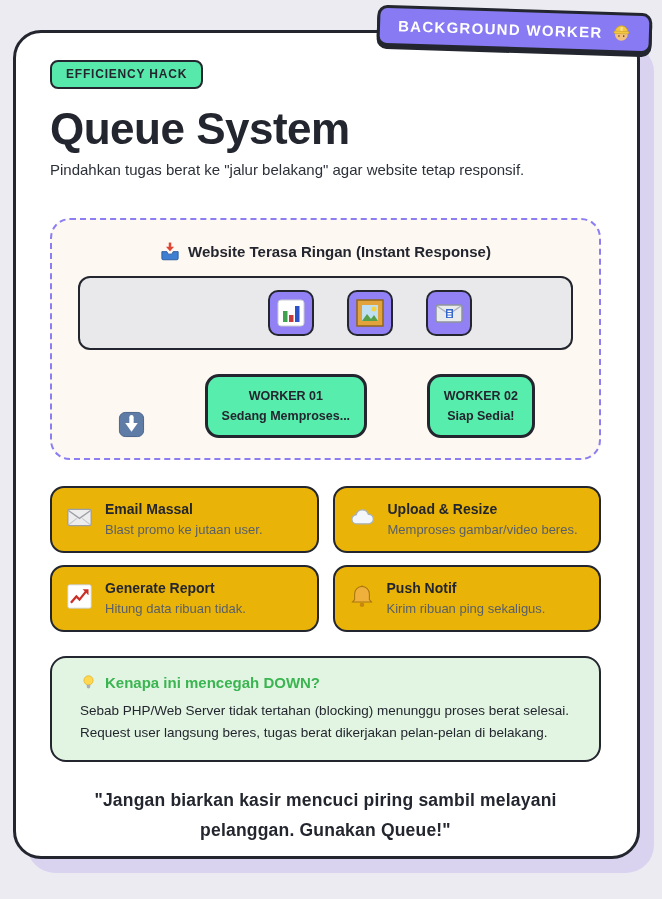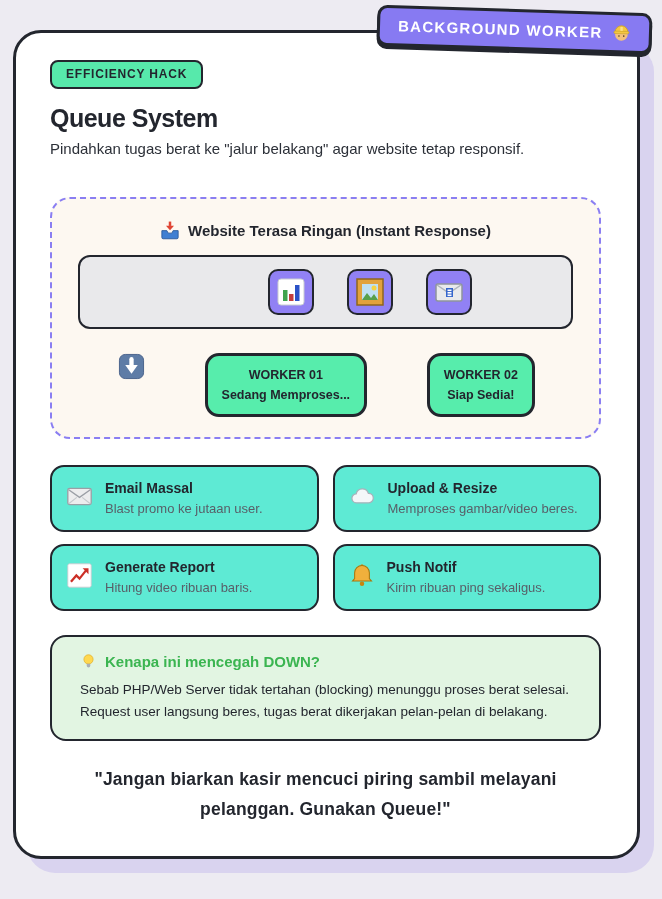--- a/index.html
+++ b/index.html
@@ -33,21 +33,21 @@
     white-space:nowrap;
   }
   .tag-badge {
     display:inline-block;
     background:#57e9ab;
     border:2.5px solid #23262e;
     border-radius:8px;
     padding:5px 14px 6px;
     font-size:12px; font-weight:800; letter-spacing:0.8px;
   }
-  .page-title { margin-top:15px; font-size:25px; font-weight:800; letter-spacing:-0.5px; }
+  .page-title { margin-top:15px; font-size:44px; font-weight:800; letter-spacing:-0.5px; }
   .page-subtitle { margin-top:7px; font-size:15px; color:#2c3038; }
 
   .flow-panel {
     margin-top:40px;
     border:2.5px dashed #8a7ef2;
     border-radius:20px;
     background:#fdf8f1;
     padding:21px 20px 20px;
   }
   .flow-title {
@@ -65,37 +65,37 @@
   .queue-items { display:flex; gap:33px; transform:translateX(44px); }
   .queue-tile {
     width:46px; height:46px;
     background:#9181f4;
     border:2px solid #23262e;
     border-radius:10px;
     display:flex; align-items:center; justify-content:center;
   }
   .workers-row {
     margin-top:24px;
-    display:flex; align-items:flex-start; justify-content:space-between;
+    display:flex; align-items:flex-end; justify-content:space-between;
     padding:0 44px 0 46px;
   }
   .worker {
     background:#57edac;
     border:3px solid #23262e;
     border-radius:14px;
     padding:9px 14px;
     text-align:center;
     font-weight:800; font-size:12.5px; line-height:1.6;
   }
   .task-grid {
     margin-top:26px;
     display:grid; grid-template-columns:1fr 1fr; gap:12px 14px;
   }
   .task-card {
-    background:#5eead4;
+    background:#eab308;
     border:2.5px solid #23262e;
     border-radius:14px;
     min-height:67px;
     padding:11px 14px;
     display:flex; gap:12px; align-items:flex-start;
   }
   .task-icon { flex:none; margin-top:5px; }
   .task-title { font-size:14px; font-weight:800; margin-top:2px; }
   .task-desc { font-size:13px; color:#585f68; margin-top:5px; }
 
@@ -244,21 +244,21 @@
     <div class="task-card">
       <span class="task-icon">
         <svg viewBox="0 0 30 30" width="27" height="27">
           <rect x="2" y="2" width="26" height="26" rx="2" fill="#ffffff" stroke="#c9ccd1"></rect>
           <path d="M5.5 22 L11.5 15 L15 18.5 L22.5 9" fill="none" stroke="#cc2f26" stroke-width="2.5"></path>
           <path d="M18.5 7 H25 V13.5 Z" fill="#cc2f26"></path>
         </svg>
       </span>
       <div>
         <div class="task-title">Generate Report</div>
-        <div class="task-desc">Hitung video ribuan baris.</div>
+        <div class="task-desc">Hitung data ribuan tidak.</div>
       </div>
     </div>
 
     <div class="task-card">
       <span class="task-icon">
         <svg viewBox="0 0 30 30" width="26" height="26">
           <circle cx="15" cy="4.5" r="1.8" fill="#c8860f"></circle>
           <path d="M15 4 a8.5 8.5 0 0 1 8.5 8.5 v6.5 l2.5 3 H4 l2.5 -3 v-6.5 A8.5 8.5 0 0 1 15 4 z" fill="#f0b03c" stroke="#a8770e" stroke-width="1.2"></path>
           <circle cx="15" cy="25" r="2.6" fill="#c8860f"></circle>
         </svg>

